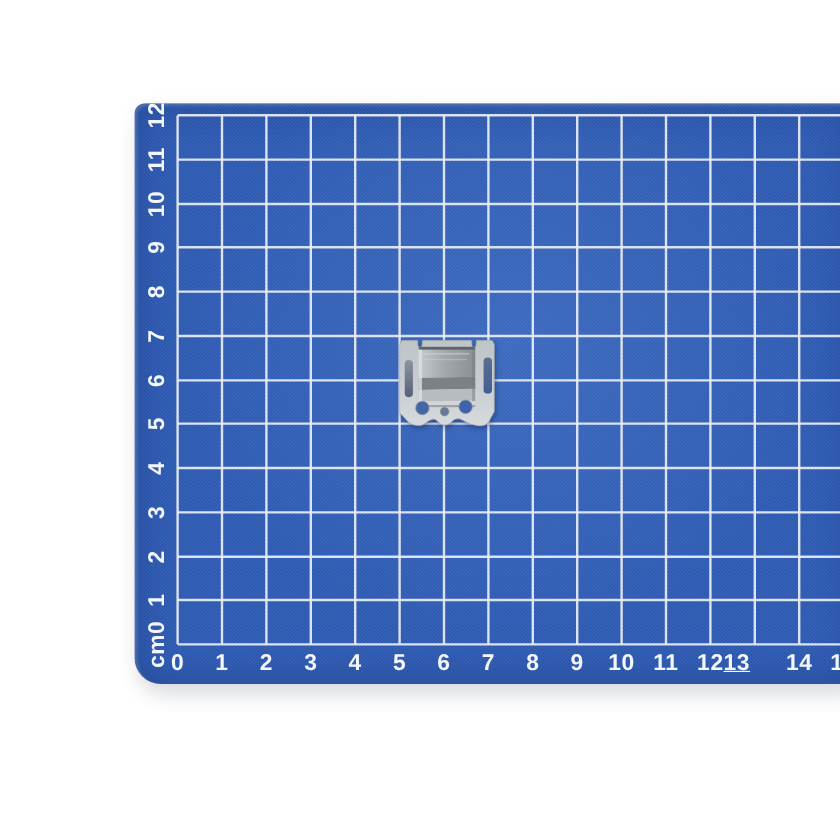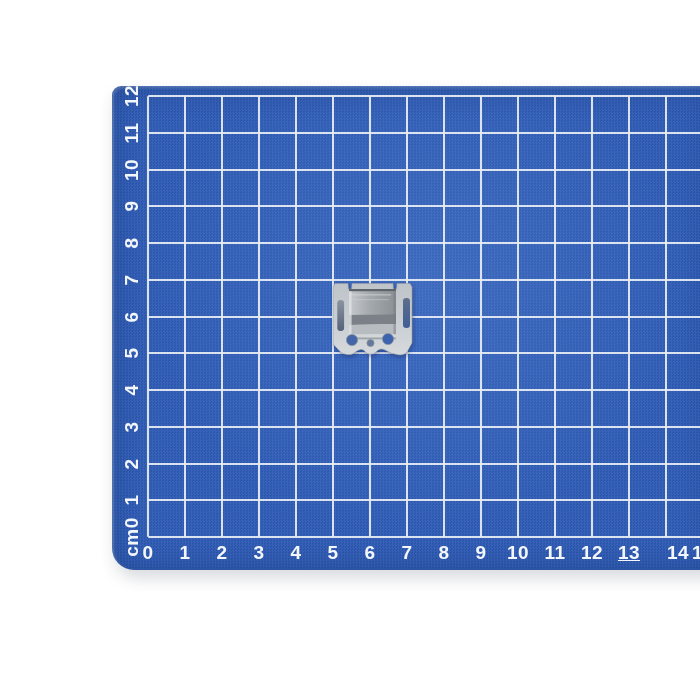--- a/index.html
+++ b/index.html
@@ -104,22 +104,22 @@
         <div class="axis-label x" style="left: 147px; top: 457px;">3</div>
         <div class="axis-label x" style="left: 184px; top: 457px;">4</div>
         <div class="axis-label x" style="left: 221px; top: 457px;">5</div>
         <div class="axis-label x" style="left: 258px; top: 457px;">6</div>
         <div class="axis-label x" style="left: 295px; top: 457px;">7</div>
         <div class="axis-label x" style="left: 332px; top: 457px;">8</div>
         <div class="axis-label x" style="left: 369px; top: 457px;">9</div>
         <div class="axis-label x" style="left: 406px; top: 457px;">10</div>
         <div class="axis-label x" style="left: 443px; top: 457px;">11</div>
         <div class="axis-label x" style="left: 480px; top: 457px;">12</div>
-        <div class="axis-label x" style="left: 517px; top: 457px; text-decoration: underline;">13</div>
-        <div class="axis-label x" style="left: 566px; top: 457px;">14</div>
+        <div class="axis-label x" style="left: 502px; top: 457px; text-decoration: underline;">13</div>
+        <div class="axis-label x" style="left: 554px; top: 457px;">14</div>
         <div class="axis-label x" style="left: 591px; top: 457px;">15</div>
       </div>
     <div>
         <div class="axis-label y" style="left: 19px; top: 451px;">cm0</div>
         <div class="axis-label y" style="left: 19px; top: 414.25px;">1</div>
         <div class="axis-label y" style="left: 19px; top: 377.5px;">2</div>
         <div class="axis-label y" style="left: 19px; top: 340.75px;">3</div>
         <div class="axis-label y" style="left: 19px; top: 304px;">4</div>
         <div class="axis-label y" style="left: 19px; top: 267.25px;">5</div>
         <div class="axis-label y" style="left: 19px; top: 230.5px;">6</div>

